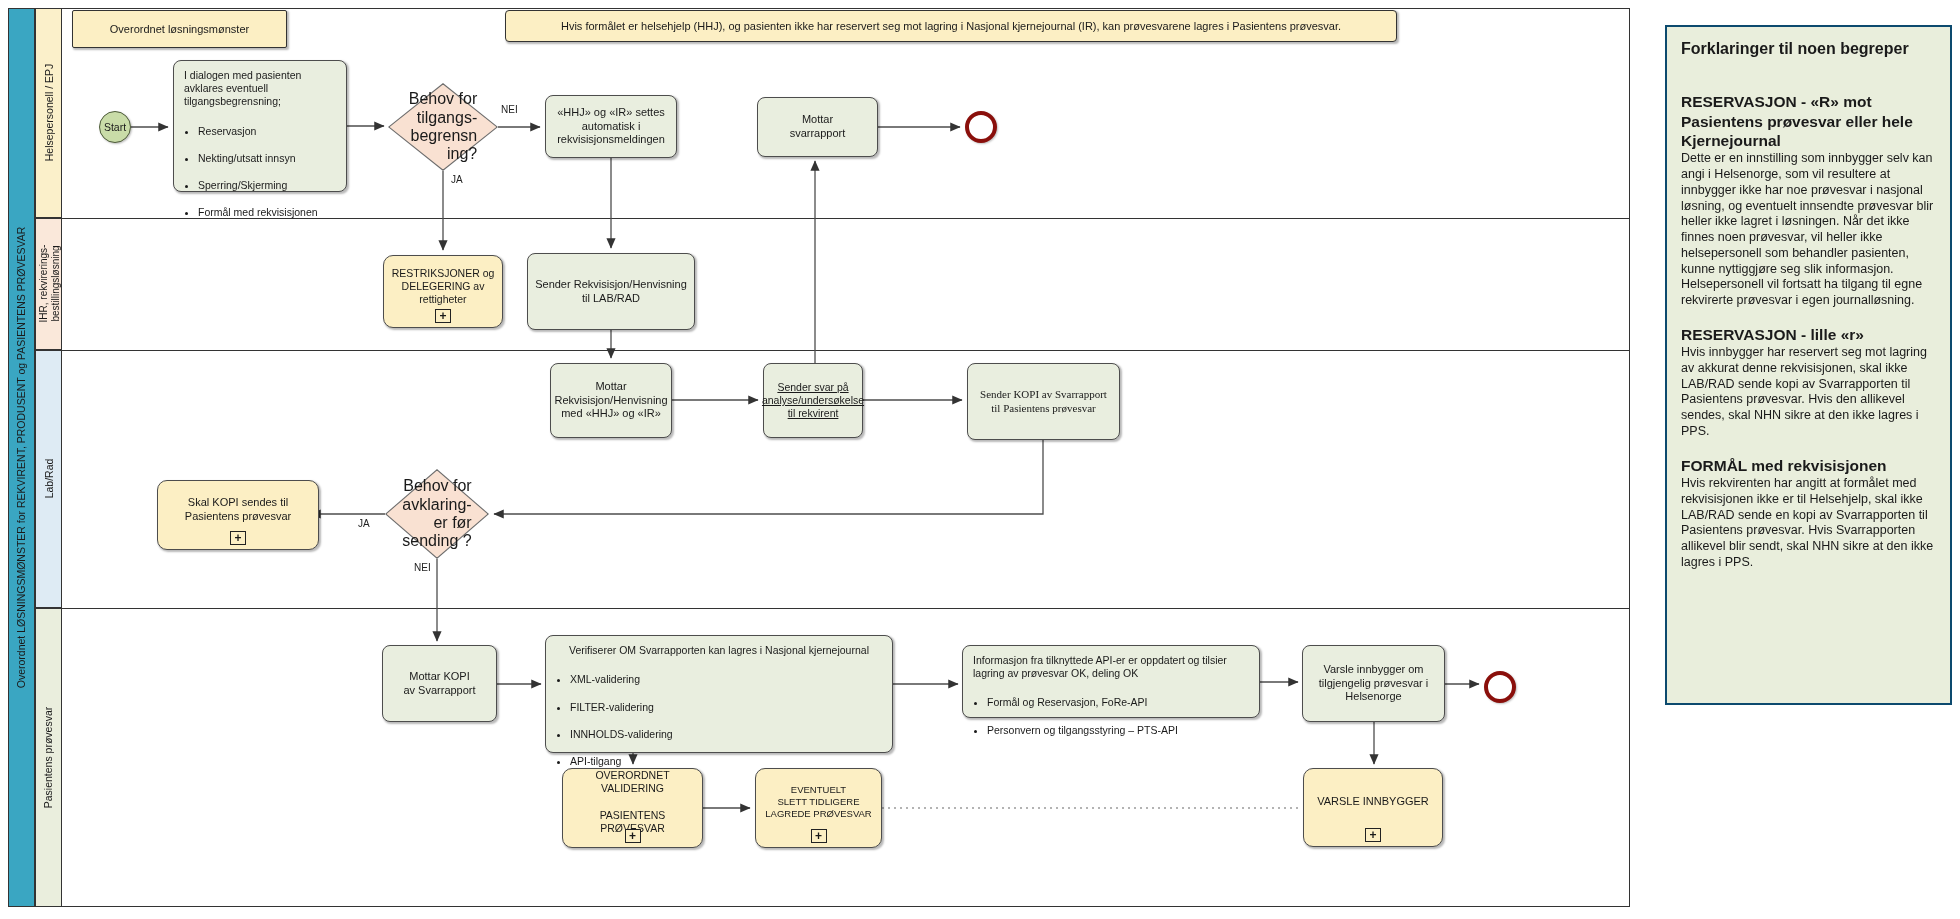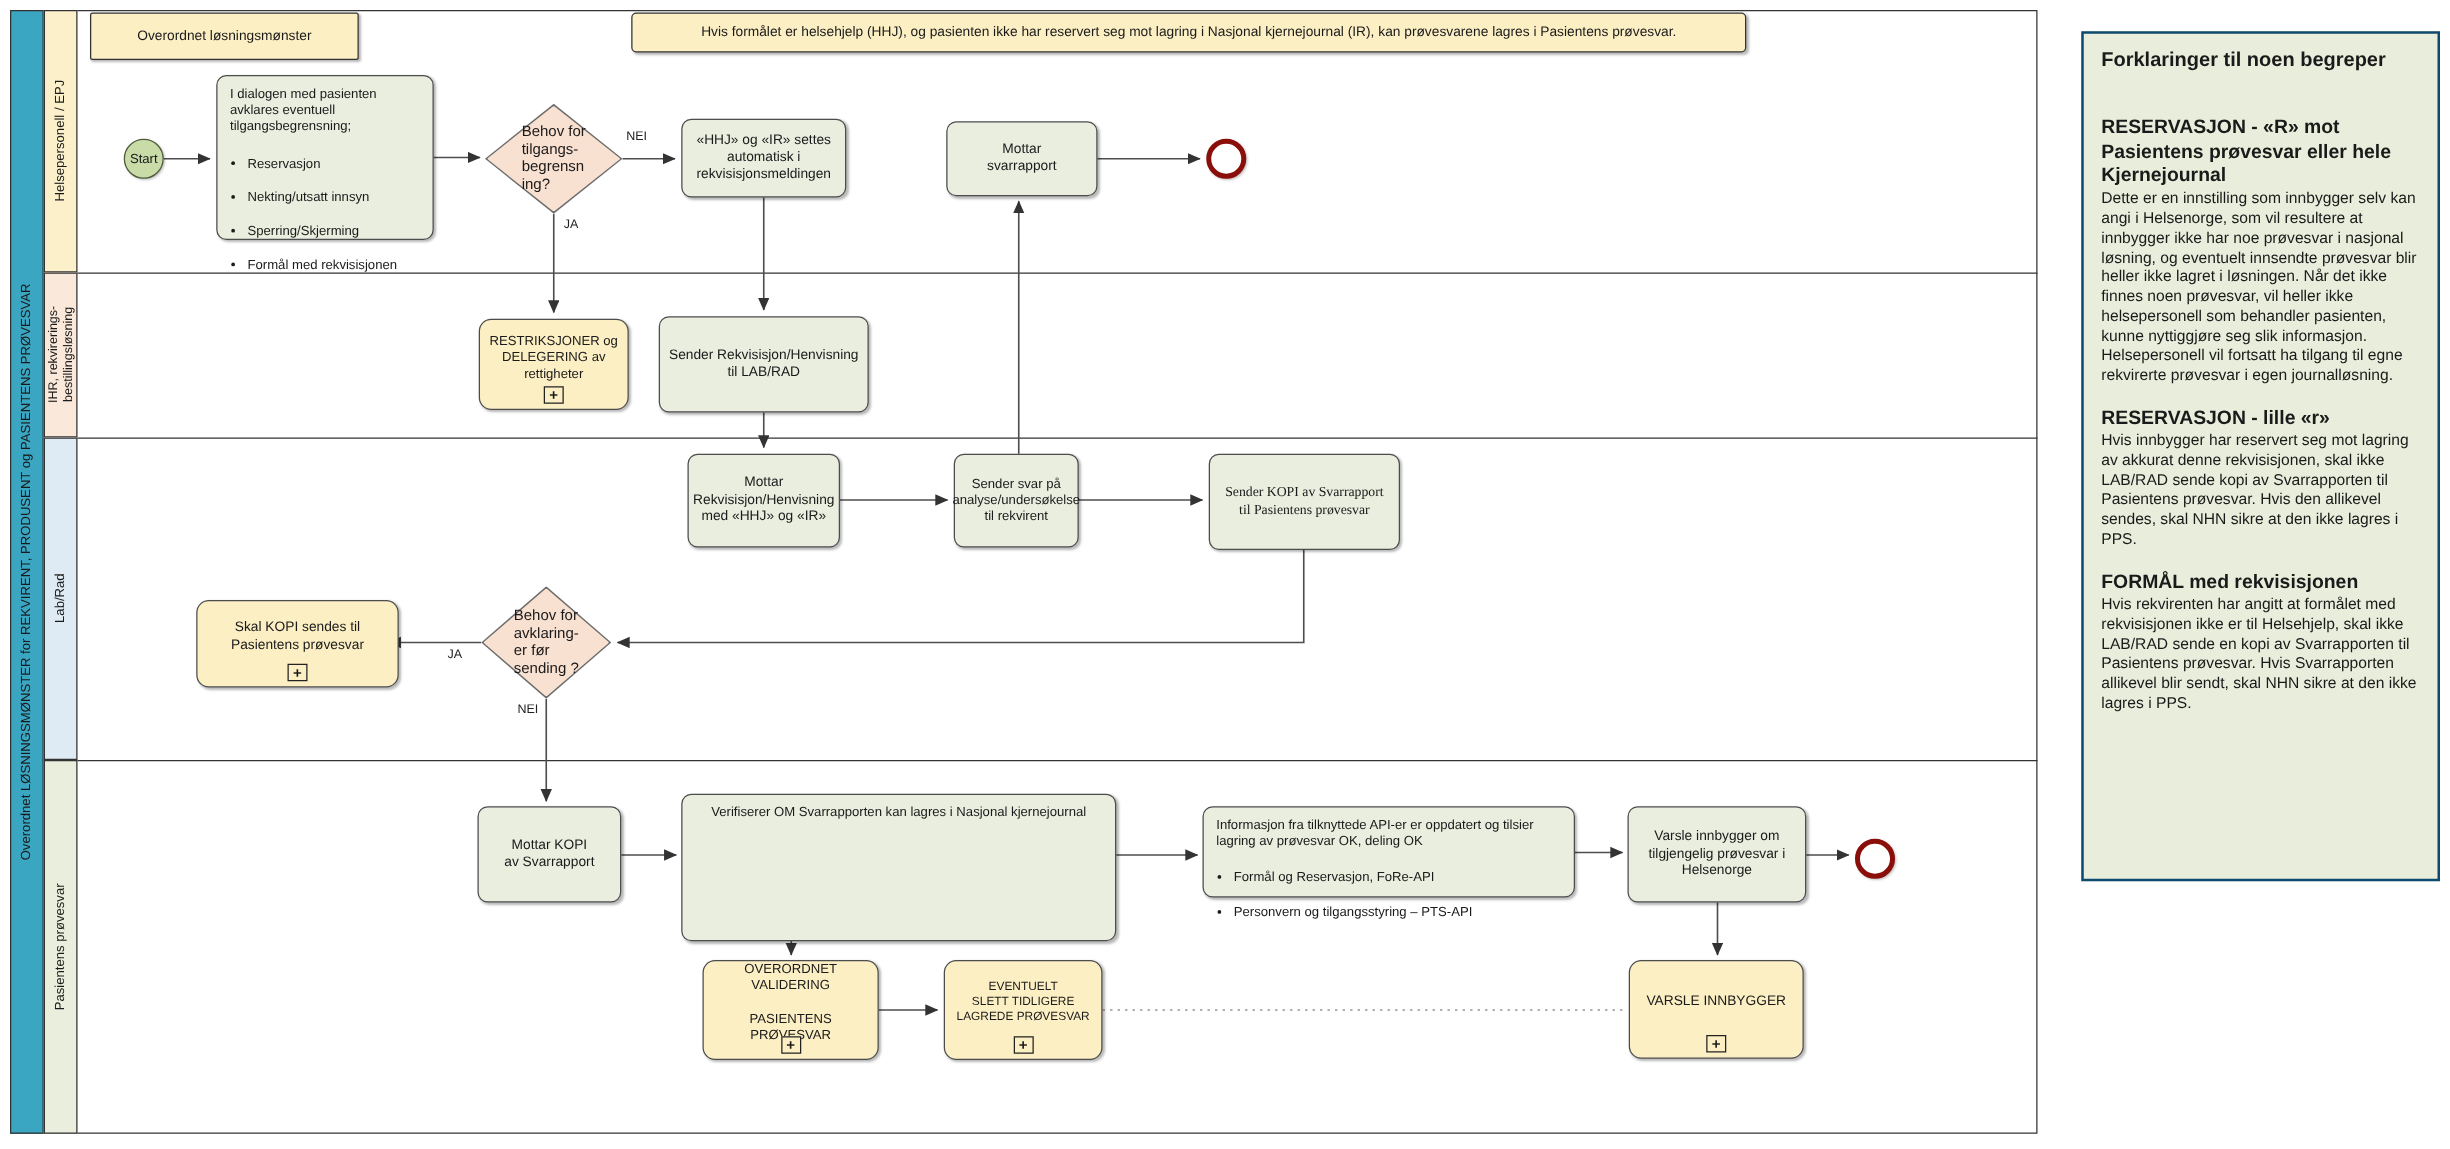--- a/index.html
+++ b/index.html
@@ -28,21 +28,21 @@
         box-shadow:1.5px 1.5px 2px rgba(0,0,0,.28);
         display:flex;align-items:center;justify-content:center;text-align:center;font-size:11px;}
   .event{border-radius:50%;display:flex;align-items:center;justify-content:center;font-size:10.5px;}
   .start{background:#c9dca8;border:1.6px solid #4d5b3a;box-shadow:1px 1px 2px rgba(0,0,0,.25);}
   .end{background:#fff;border:4.5px solid #8a0f0b;box-shadow:1px 1px 2px rgba(0,0,0,.25);}
   .gateway .shape-outer{position:absolute;inset:0;background:#6b6b6b;
         clip-path:polygon(50% 0,100% 50%,50% 100%,0 50%);filter:drop-shadow(1.5px 1.5px 1.5px rgba(0,0,0,.3));}
   .gateway .shape-inner{position:absolute;inset:1.6px;background:#f9e1d2;
         clip-path:polygon(50% 0,100% 50%,50% 100%,0 50%);}
   .gateway .glabel{position:absolute;inset:0;display:flex;align-items:center;justify-content:center;
-        text-align:left;font-size:12px;line-height:1.15;white-space:pre-line;}
+        text-align:right;font-size:16px;line-height:1.15;white-space:pre-line;}
   .plus{position:absolute;bottom:4px;left:50%;transform:translateX(-50%);
         width:14px;height:12px;border:1.3px solid #222;background:#fcefc4;
         display:flex;align-items:center;justify-content:center;
         font-size:12px;font-weight:bold;line-height:1;}
   .edge-label{position:absolute;font-size:10px;color:#222;}
 
   
   .legend{background:#e9eedc;border:2px solid #0c4a6e;padding:10px 14px;font-size:12.5px;line-height:1.26;}
   .legend h1{font-size:16px;margin:2px 0 34px 0;line-height:1.2;}
   .legend h2{font-size:15.5px;margin:16px 0 1px 0;line-height:1.25;}
@@ -159,21 +159,21 @@
     <span>Sender Rekvisisjon/Henvisning
 til LAB/RAD</span>
   </div>
 
   <div class="abs task" style="left:550px;top:363px;width:122px;height:75px;">
     <span>Mottar
 Rekvisisjon/Henvisning
 med «HHJ» og «IR»</span>
   </div>
 
-  <div class="abs task" style="left:763px;top:363px;width:100px;height:75px;font-size:10.5px;">
+  <div class="abs task" style="left:763px;top:363px;width:100px;height:75px;font-size:10.5px;text-decoration:underline;">
     <span>Sender svar på
 analyse/undersøkelse
 til rekvirent</span>
   </div>
 
   <div class="abs task" style="left:967px;top:363px;width:153px;height:77px;font-family:Liberation Serif, serif;">
     <span>Sender KOPI av Svarrapport
 til Pasientens prøvesvar</span>
   </div>
 
@@ -194,20 +194,26 @@
   <div class="edge-label" style="left:358px;top:518px;">JA</div>
   <div class="edge-label" style="left:414px;top:562px;">NEI</div>
 
   <div class="abs task" style="left:382px;top:645px;width:115px;height:77px;">
     <span>Mottar KOPI
 av Svarrapport</span>
   </div>
 
   <div class="abs task listbox" style="left:545px;top:635px;width:348px;height:118px;font-size:10.5px;">
     <div style="align-self:center;">Verifiserer OM Svarrapporten kan lagres i Nasjonal kjernejournal</div>
+    <ul class="bullets">
+      <li>XML-validering</li>
+      <li>FILTER-validering</li>
+      <li>INNHOLDS-validering</li>
+      <li>API-tilgang</li>
+    </ul>
   </div>
 
   <div class="abs task listbox" style="left:962px;top:645px;width:298px;height:73px;font-size:10.5px;">
     <div>Informasjon fra tilknyttede API-er er oppdatert og tilsier lagring av prøvesvar OK, deling OK</div>
     <ul class="bullets">
       <li>Formål og Reservasjon, FoRe-API</li>
       <li>Personvern og tilgangsstyring – PTS-API</li>
     </ul>
   </div>
 

